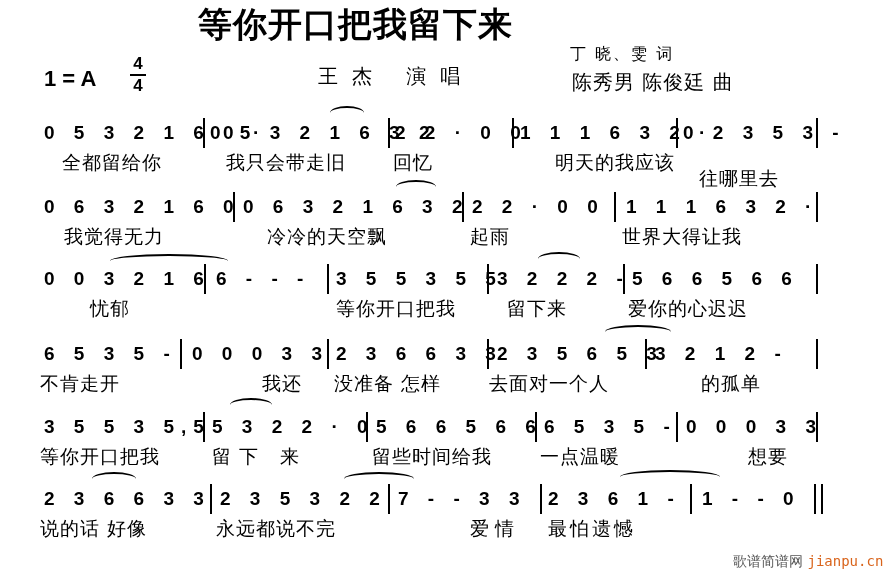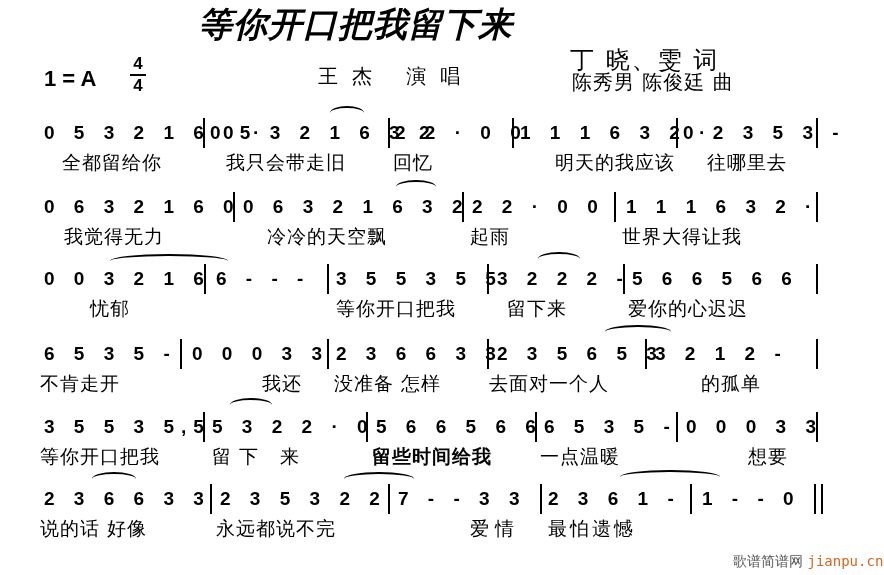--- a/index.html
+++ b/index.html
@@ -2,33 +2,33 @@
 <html><head>
 <meta charset="utf-8">
 <style>
   html, body { margin: 0; padding: 0; }
   body {
     width: 884px; height: 575px; background: #ffffff; position: relative; overflow: hidden;
     font-family: "DejaVu Sans", sans-serif; color: #000;
   }
   .title {
     position: absolute; left: 198px; top: 2px; font-size: 34px; font-weight: bold;
-    letter-spacing: 1px; font-family: "DejaVu Sans", sans-serif; font-style: italic;
+    letter-spacing: 1px; font-family: "DejaVu Sans", sans-serif;
   }
   .key {
     position: absolute; left: 44px; top: 66px; font-size: 22px; font-weight: bold;
     font-family: "Liberation Sans", sans-serif;
   }
   .timesig {
     position: absolute; left: 130px; top: 55px; font-size: 17px; font-weight: bold;
     font-family: "Liberation Sans", sans-serif; text-align: center; line-height: 18px;
   }
   .timesig .frac-line { display: block; width: 16px; height: 2px; background: #000; margin: 1px auto; }
   .singer { position: absolute; left: 318px; top: 63px; font-size: 20px; letter-spacing: 14px; }
-  .lyricist { position: absolute; left: 570px; top: 44px; font-size: 24px; letter-spacing: 2px; text-align: right; }
+  .lyricist { position: absolute; left: 570px; top: 44px; font-size: 16px; letter-spacing: 2px; text-align: right; }
   .composer { position: absolute; left: 572px; top: 69px; font-size: 20px; letter-spacing: 1px; }
 
   .row { position: absolute; left: 0; width: 732px; height: 72px; }
   .measure {
     position: absolute; top: 0; height: 72px;
   }
   .notes {
     position: absolute; top: 18px; left: 0; white-space: nowrap;
     font-family: "Liberation Sans", sans-serif; font-weight: bold; font-size: 19px;
     letter-spacing: 7px; border-bottom: 0;
@@ -79,21 +79,21 @@
     <div class="lyrics" style="left:-2px;">回忆</div>
   </div>
   <div class="bar" style="left:512px;"></div>
   <div class="measure" style="left:520px;">
     <div class="notes">1 1 1 6 3 2 ·</div>
     <div class="lyrics" style="left:-5px;margin-left:40px;">明天的我应该</div>
   </div>
   <div class="bar" style="left:676px;"></div>
   <div class="measure" style="left:683px;">
     <div class="notes">0 2 3 5 3 -</div>
-    <div class="lyrics" style="left:24px;">往哪里去</div>
+    <div class="lyrics" style="left:16px;margin-top:16px;">往哪里去</div>
   </div>
   <div class="bar" style="left:816px;"></div>
 </div>
 
 <div class="row" style="top:178px;">
   <div class="measure" style="left:44px;">
     <div class="notes">0 6 3 2 1 6 0</div>
     <div class="lyrics" style="left:20px;">我觉得无力</div>
   </div>
   <div class="bar" style="left:233px;"></div>
@@ -181,21 +181,21 @@
   </div>
   <div class="bar" style="left:203px;"></div>
   <div class="slur" style="left:230px;top:0px;width:42px;"></div>
   <div class="measure" style="left:212px;">
     <div class="notes">5 3 2 2 · 0</div>
     <div class="lyrics" style="left:0px;letter-spacing:8px;">留下  来</div>
   </div>
   <div class="bar" style="left:366px;"></div>
   <div class="measure" style="left:376px;">
     <div class="notes">5 6 6 5 6 6</div>
-    <div class="lyrics" style="left:-4px;font-weight:bold;">留些时间给我</div>
+    <div class="lyrics" style="left:-4px;">留些时间给我</div>
   </div>
   <div class="bar" style="left:535px;"></div>
   <div class="measure" style="left:544px;">
     <div class="notes">6 5 3 5 -</div>
     <div class="lyrics" style="left:-4px;">一点温暖</div>
   </div>
   <div class="bar" style="left:676px;"></div>
   <div class="measure" style="left:686px;">
     <div class="notes">0 0 0 3 3</div>
     <div class="lyrics" style="left:62px;">想要</div>

